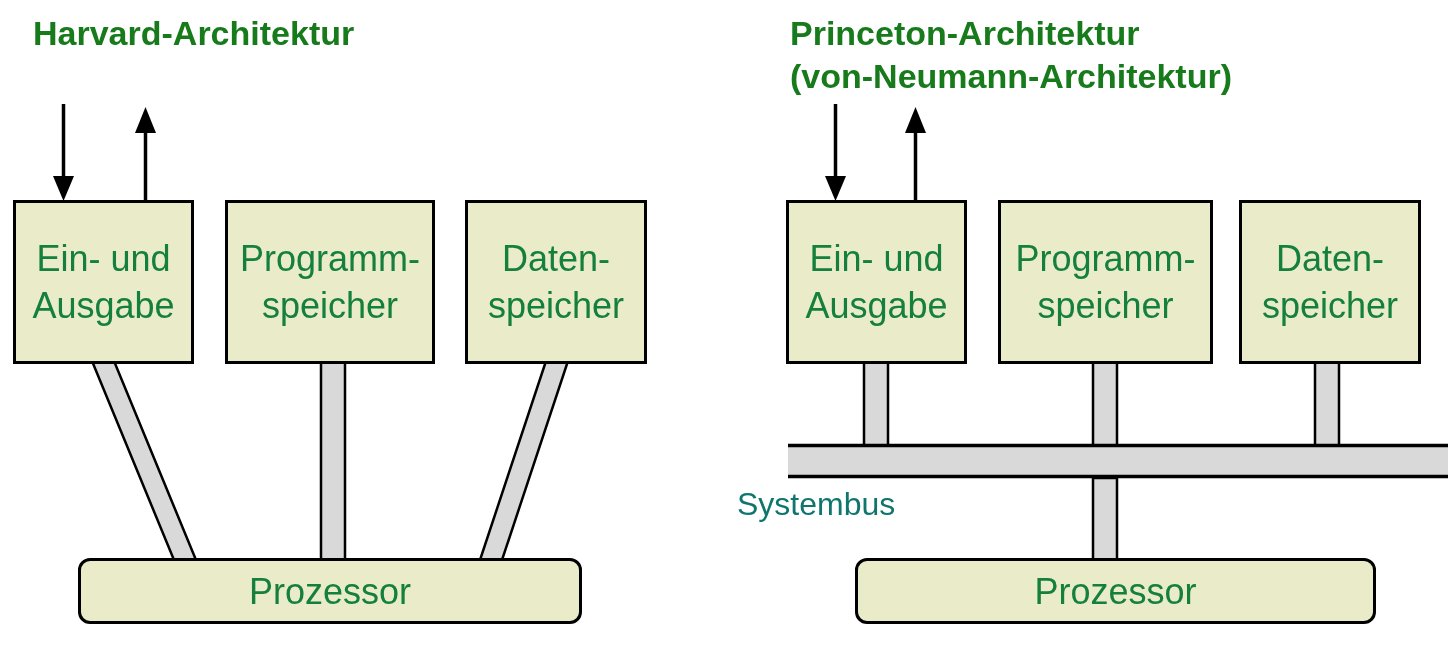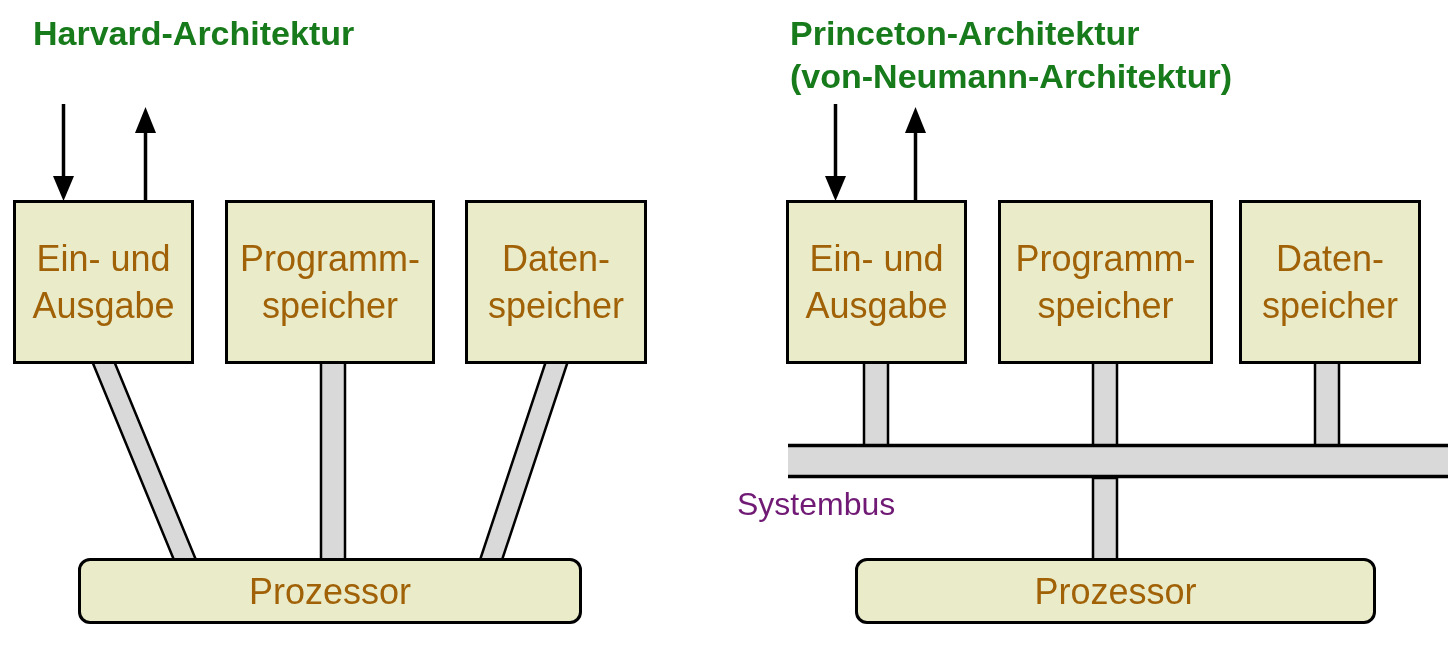--- a/index.html
+++ b/index.html
@@ -18,28 +18,28 @@
     white-space:nowrap;
   }
   .svg-layer{position:absolute;left:0;top:0;z-index:1;}
   .box{
     position:absolute;
     box-sizing:border-box;
     background:var(--box-fill,#e9ebc9);
     border:3px solid var(--outline,#000);
     display:flex;flex-direction:column;
     align-items:center;justify-content:center;
-    font-size:36px;line-height:47px;color:#a16207;
+    font-size:36px;line-height:47px;color:#15803d;
     text-align:center;
     z-index:2;
   }
   .box.wide{flex-direction:row;border-radius:12px;}
   .bus-label{
     position:absolute;
-    font-size:32px;color:#701a75;
+    font-size:32px;color:#0f766e;
     white-space:nowrap;
     z-index:2;
   }
 </style>
 </head>
 <body>
 
 <div class="canvas">
 
   <svg class="svg-layer" width="1448" height="655" viewBox="0 0 1448 655">

